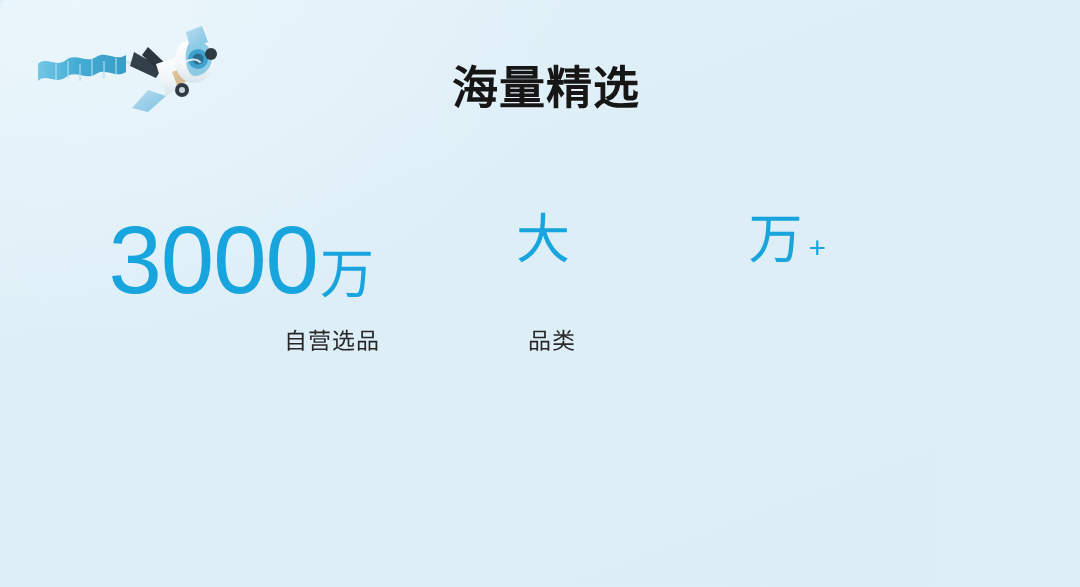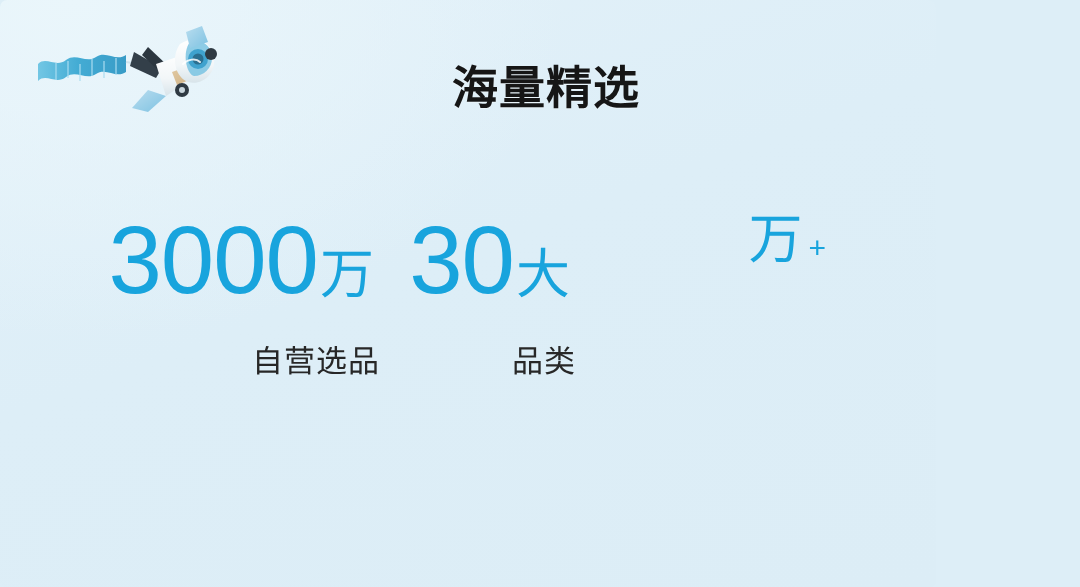--- a/index.html
+++ b/index.html
@@ -80,22 +80,22 @@
     color: #18a4dd;
   }
   .plus {
     font-size: 30px;
     font-weight: 400;
     margin-left: 6px;
     color: #18a4dd;
   }
 
   .stat-label {
-    margin-top: 28px;
-    font-size: 31px;
+    margin-top: 14px;
+    font-size: 23px;
     font-weight: 400;
     color: #272727;
     letter-spacing: 1px;
     white-space: nowrap;
   }
 
   
   .airplane-art {
     position: absolute;
     left: 30px;
@@ -193,21 +193,20 @@
       <div class="stat-value">
         <span class="num">3000</span>
         <span class="unit">万</span>
         <span class="plus"></span>
       </div>
       <div class="stat-label">自营选品</div>
     </div>
 
     <div class="stat stat-2">
       <div class="stat-value">
-        <span class="num">30</span>
         <span class="unit">大</span>
         <span class="plus"></span>
       </div>
       <div class="stat-label">品类</div>
     </div>
 
     <div class="stat stat-3">
       <div class="stat-value">
         <span class="unit">万</span>
         <span class="plus">+</span>

